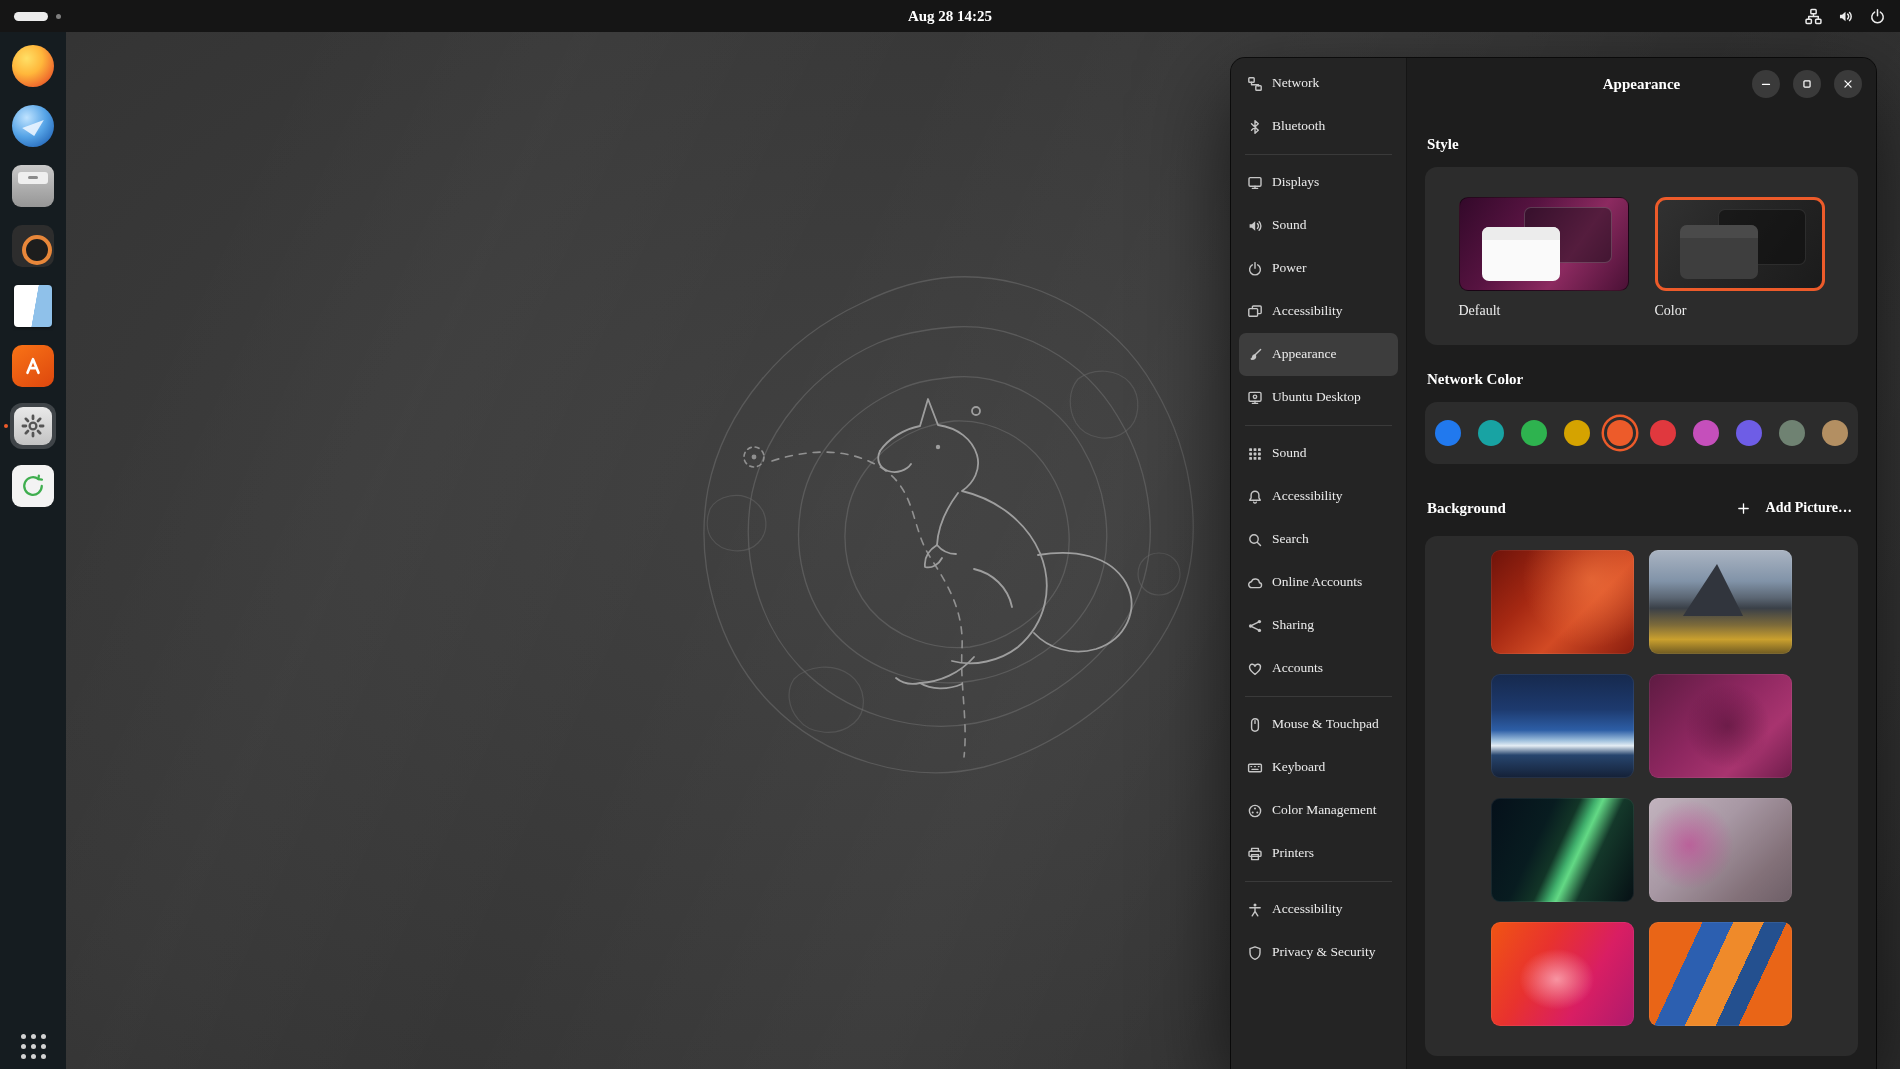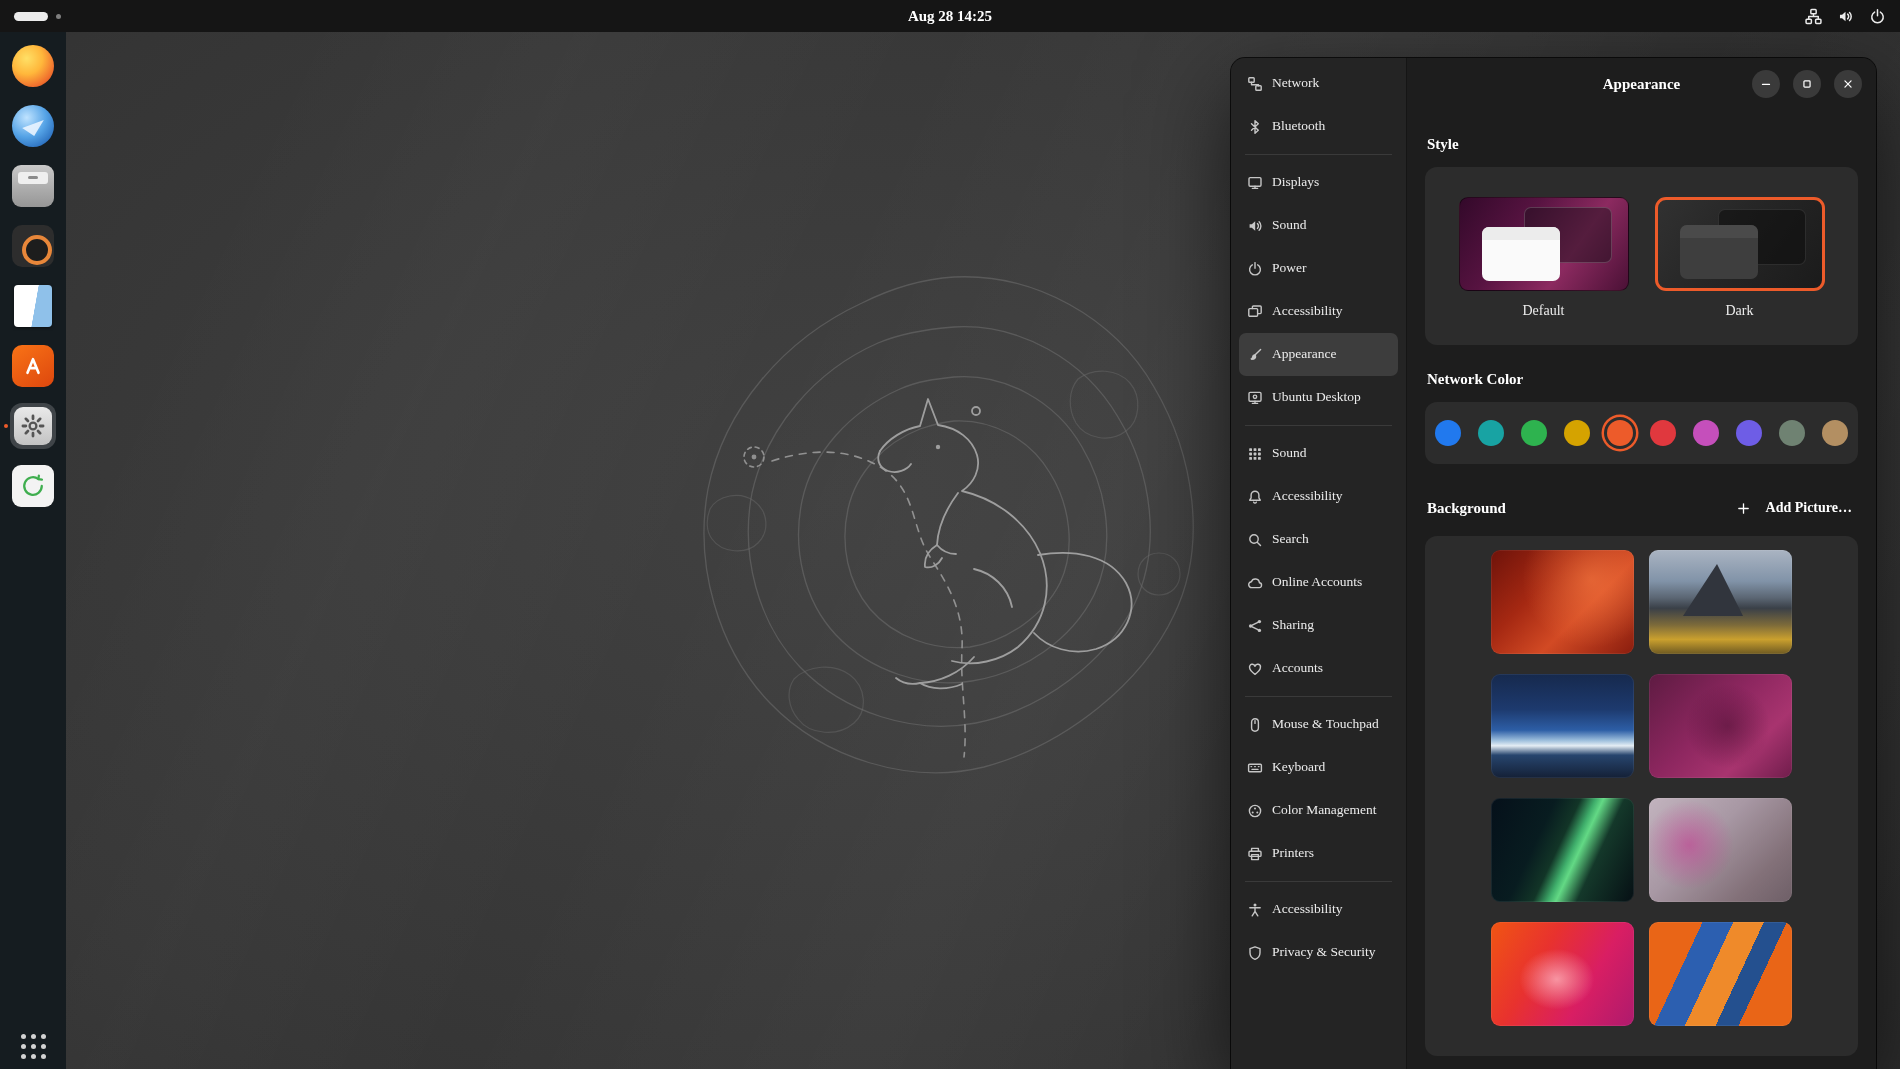--- a/index.html
+++ b/index.html
@@ -81,21 +81,21 @@
   .win-controls{position:absolute;right:14px;top:0;bottom:0;display:flex;align-items:center;gap:13px;}
   .wbtn{width:28px;height:28px;border-radius:50%;border:none;background:#3a3a3a;color:#fff;
     display:flex;align-items:center;justify-content:center;cursor:pointer;padding:0;}
   .wbtn svg{width:14px;height:14px;}
 
   .content{flex:1;padding:0 18px;overflow:hidden;}
   .section-label{color:#fff;font-weight:700;font-size:15px;margin:26px 2px 14px;}
   .card{background:#2c2c2c;border-radius:12px;}
 
   .style-card{padding:30px 0 26px;display:flex;justify-content:center;gap:26px;}
-  .style-opt{display:flex;flex-direction:column;align-items:center;gap:12px;cursor:pointer;}
+  .style-opt{display:flex;flex-direction:column;gap:12px;cursor:pointer;}
   .preview{width:170px;height:94px;border-radius:9px;position:relative;overflow:hidden;border:1px solid rgba(0,0,0,.55);}
   .preview.selected{border:3px solid #ed5b2a;border-radius:11px;}
   .default-prev{background:linear-gradient(125deg,#33092a 0%,#571341 35%,#8c2a60 65%,#4b1136 100%);}
   .dark-prev{background:linear-gradient(125deg,#313131 0%,#262626 45%,#1b1b1b 100%);}
   .pv-back{position:absolute;right:16px;top:9px;width:88px;height:56px;border-radius:7px;}
   .default-prev .pv-back{background:rgba(30,16,28,.5);border:1px solid rgba(255,255,255,.18);}
   .dark-prev .pv-back{background:rgba(12,12,12,.55);border:1px solid rgba(255,255,255,.1);}
   .pv-front{position:absolute;left:22px;bottom:9px;width:78px;height:54px;border-radius:7px;overflow:hidden;}
   .default-prev .pv-front{background:#fafafa;}
   .default-prev .pv-front::before{content:"";position:absolute;inset:0 0 auto 0;height:13px;background:#ececec;}
@@ -513,21 +513,21 @@
               <div class="pv-back"></div>
               <div class="pv-front"></div>
             </div>
             <div class="opt-label">Default</div>
           </div>
           <div class="style-opt">
             <div class="preview dark-prev selected">
               <div class="pv-back"></div>
               <div class="pv-front"></div>
             </div>
-            <div class="opt-label">Dark</div>
+            <div class="opt-label">Color</div>
           </div>
         </div>
 
         <div class="section-label">Network Color</div>
         <div class="card accent-card">
           <span class="dot" style="background: rgb(33, 121, 238);"></span>
           <span class="dot" style="background: rgb(24, 163, 163);"></span>
           <span class="dot" style="background: rgb(46, 179, 79);"></span>
           <span class="dot" style="background: rgb(213, 163, 0);"></span>
           <span class="dot selected" style="background: rgb(237, 91, 42);"></span>

